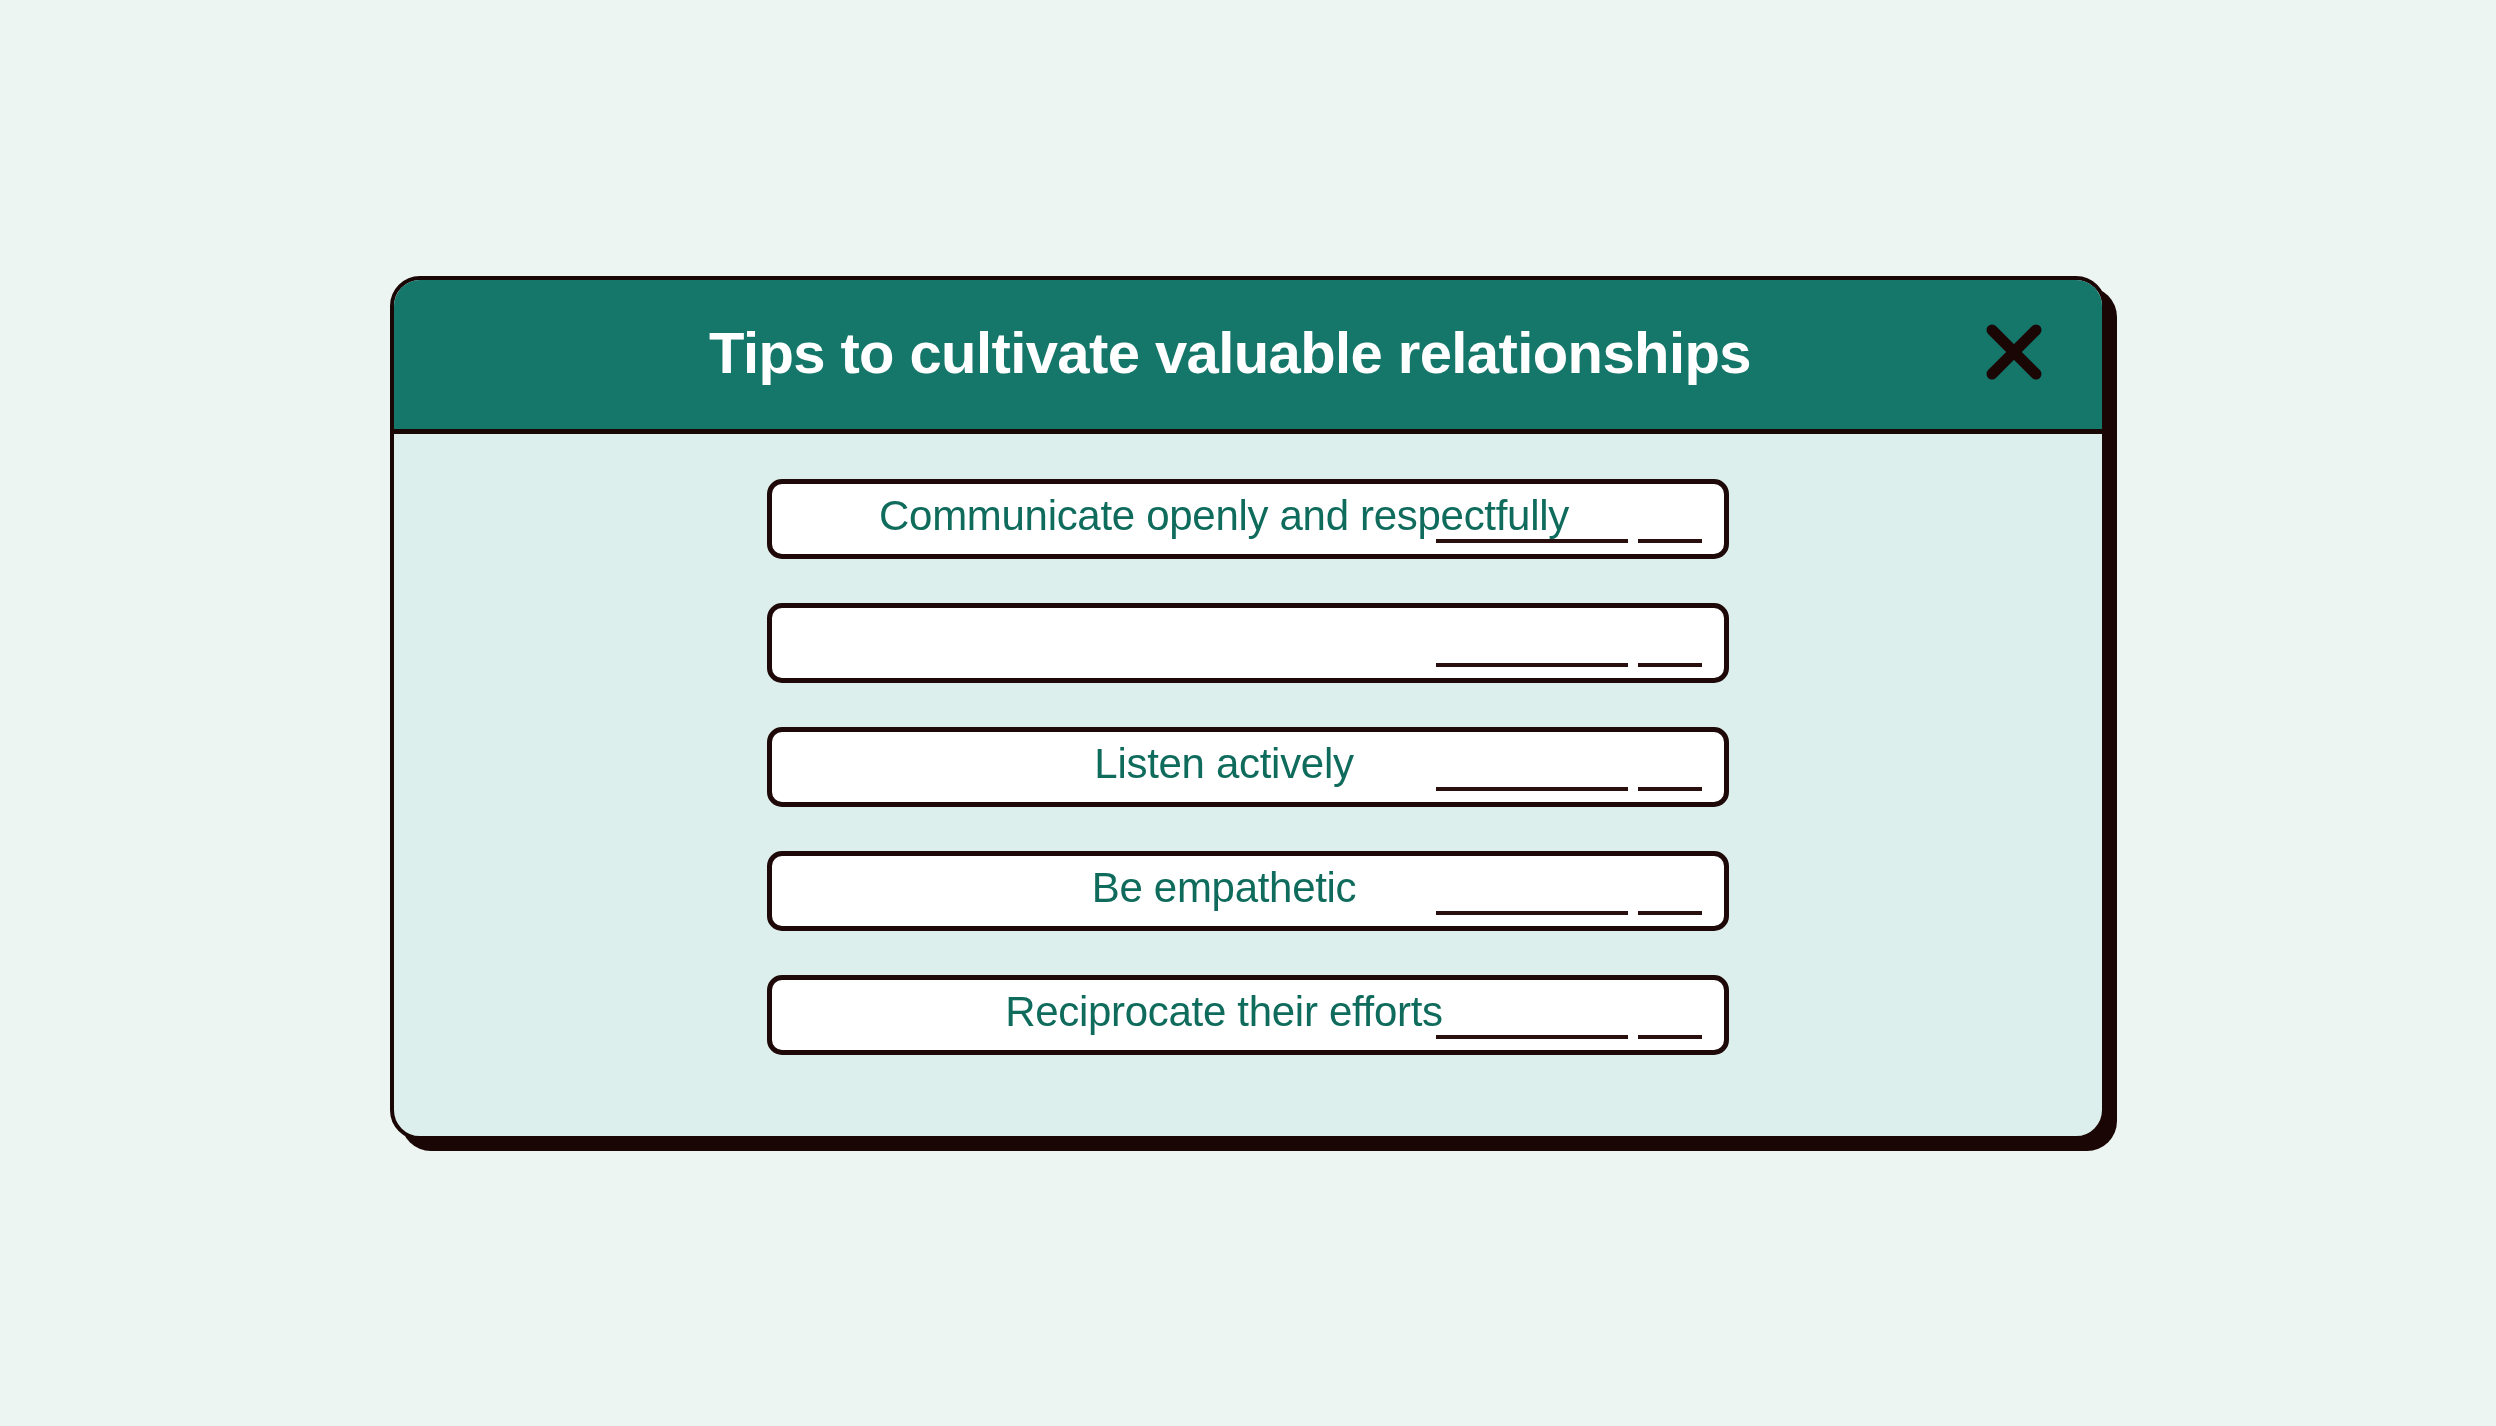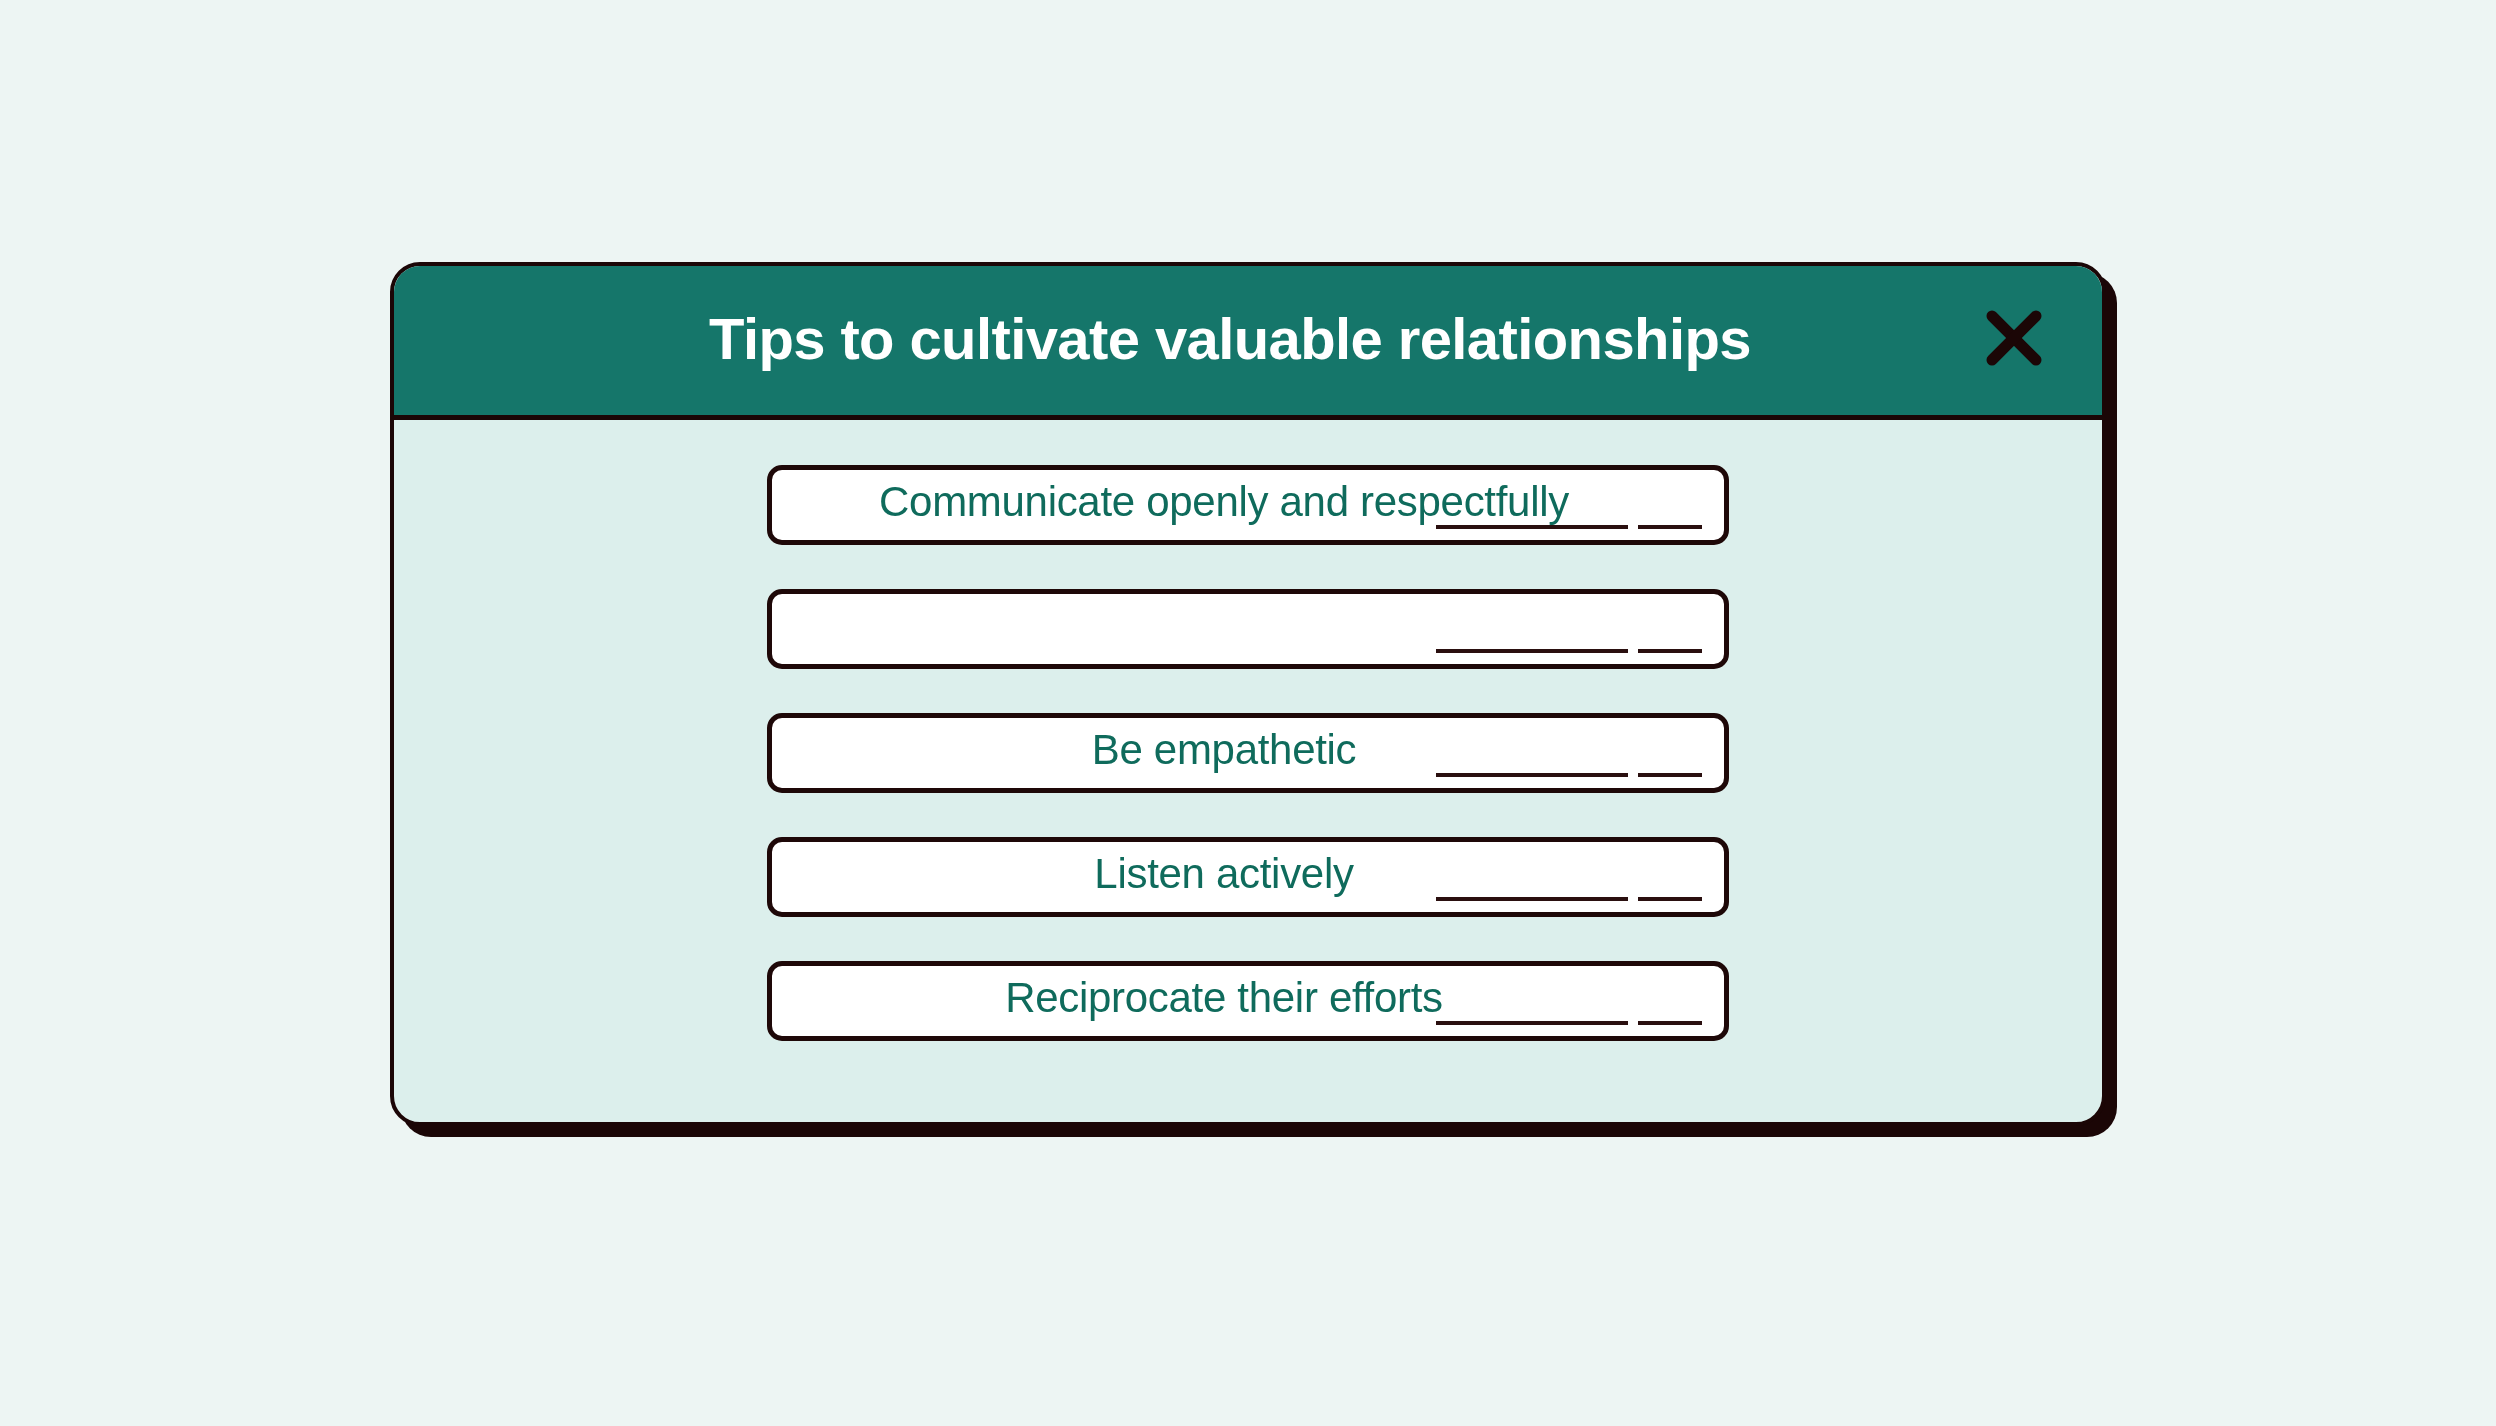--- a/index.html
+++ b/index.html
@@ -12,21 +12,21 @@
     background: #edf5f3;
     font-family: "Liberation Sans", sans-serif;
     overflow: hidden;
     position: relative;
   }
 
   
   .dialog-wrap {
     position: absolute;
     left: 390px;
-    top: 262px;
+    top: 276px;
     width: 1716px;
     height: 864px;
   }
   .dialog-shadow {
     position: absolute;
     left: 11px;
     top: 11px;
     width: 100%;
     height: 100%;
     background: #1b0606;
@@ -187,29 +187,29 @@
         </div>
 
         <div class="tip-item">
           <span class="tip-blank">
             <span class="stroke-long"></span>
             <span class="stroke-short"></span>
           </span>
         </div>
 
         <div class="tip-item">
+          <span class="tip-label">Listen actively</span>
+          <span class="tip-blank">
+            <span class="stroke-long"></span>
+            <span class="stroke-short"></span>
+          </span>
+        </div>
+
+        <div class="tip-item">
           <span class="tip-label">Be empathetic</span>
-          <span class="tip-blank">
-            <span class="stroke-long"></span>
-            <span class="stroke-short"></span>
-          </span>
-        </div>
-
-        <div class="tip-item">
-          <span class="tip-label">Listen actively</span>
           <span class="tip-blank">
             <span class="stroke-long"></span>
             <span class="stroke-short"></span>
           </span>
         </div>
 
         <div class="tip-item">
           <span class="tip-label">Reciprocate their efforts</span>
           <span class="tip-blank">
             <span class="stroke-long"></span>

